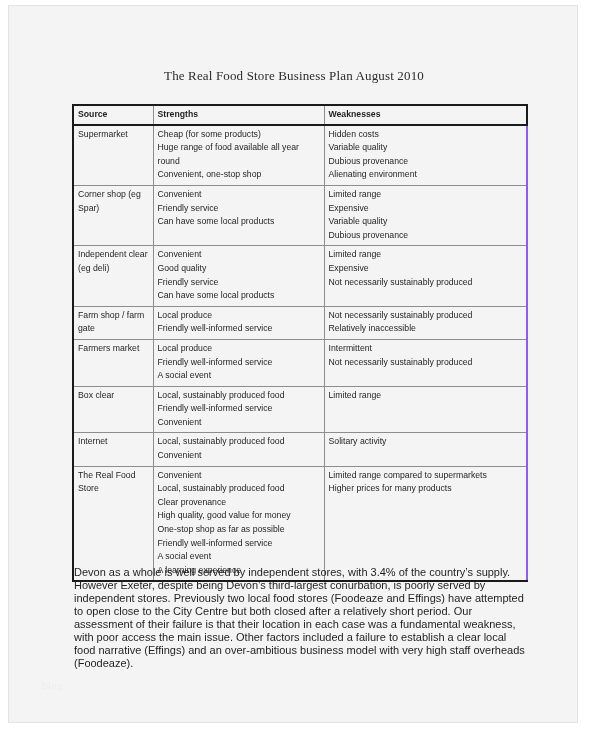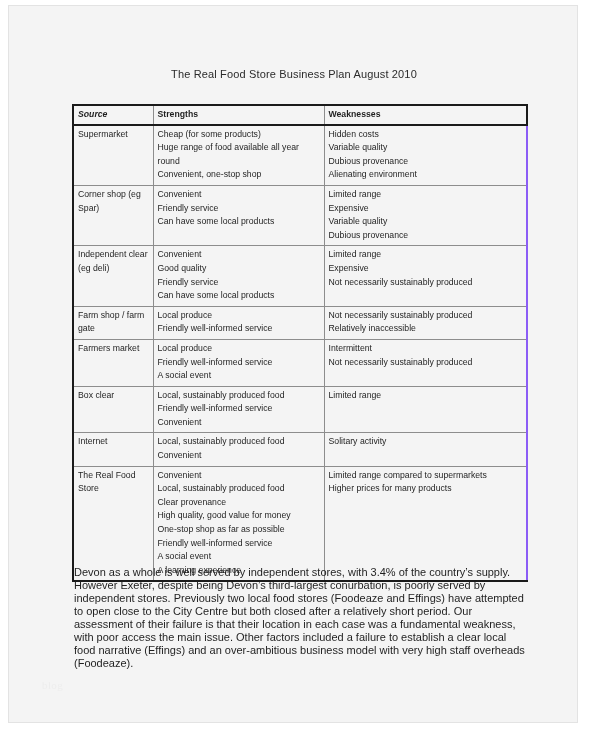--- a/index.html
+++ b/index.html
@@ -22,22 +22,22 @@
     background: #f4f4f4;
     border: 1px solid #e3e3e3;
     box-sizing: border-box;
   }
   #doc-title {
     position: absolute;
     left: 0;
     top: 62px;
     width: 570px;
     text-align: center;
-    font-family: Liberation Sans, sans-serif;
-    font-size: 11px;
+    font-family: Liberation Serif, serif;
+    font-size: 13px;
     color: #2b2b2b;
     letter-spacing: 0.15px;
   }
   #swot-table {
     position: absolute;
     left: 63px;
     top: 98px;
     width: 454px;
     border-collapse: collapse;
     table-layout: fixed;
@@ -55,21 +55,21 @@
     line-height: 13.6px;
     text-align: left;
   }
   #swot-table thead th {
     font-weight: bold;
     border-top: 2px solid #1a1a1a;
     border-bottom: 2px solid #1a1a1a;
     padding-top: 2px;
     padding-bottom: 2px;
   }
-  #swot-table thead th.first { border-left: 2px solid #1a1a1a; font-style: italic; }
+  #swot-table thead th.first { border-left: 2px solid #1a1a1a; }
   #swot-table thead th.last { border-right: 2px solid #1a1a1a; margin-left: 36px; }
   #swot-table tbody td.first { border-left: 2px solid #1a1a1a; margin-left: 23px; }
   #swot-table tbody td.last { border-right: 2px solid #8b5cf6; }
   #swot-table tbody tr.lastrow td { border-bottom: 2px solid #1a1a1a; }
   #swot-table .lines div { white-space: normal; }
   #body-paragraph {
     position: absolute;
     left: 65px;
     top: 560px;
     width: 452px;

